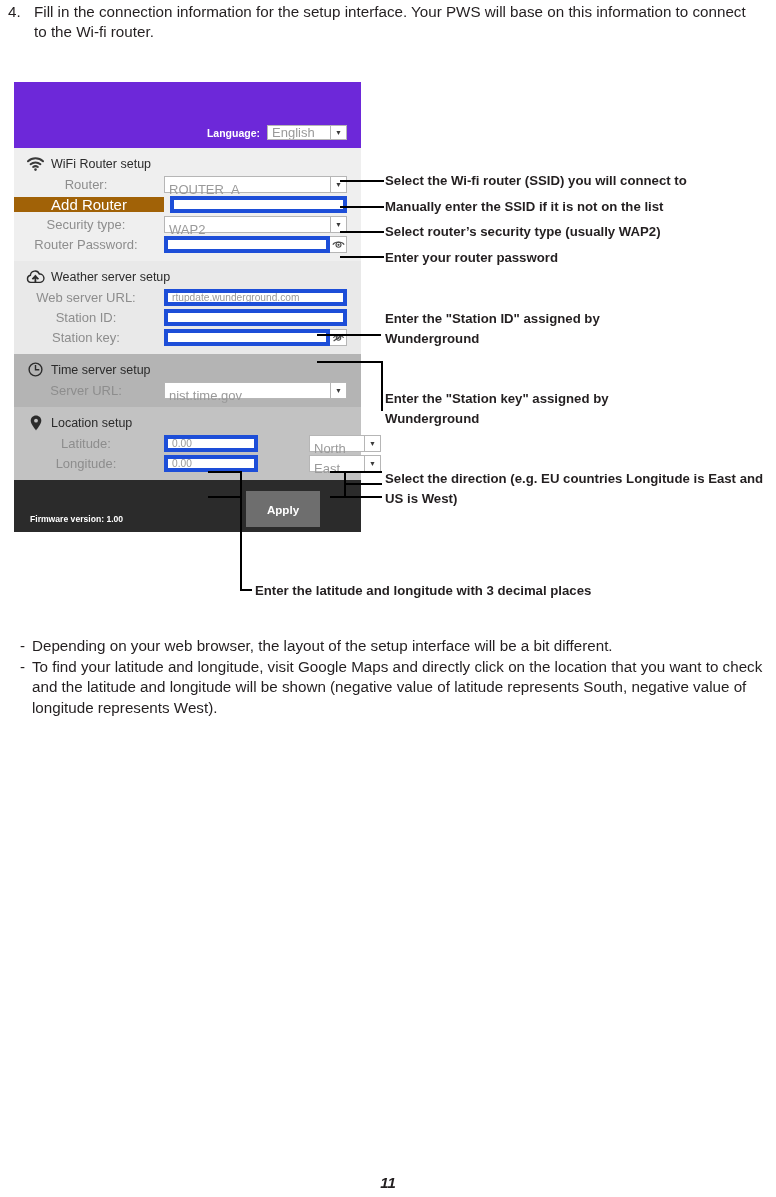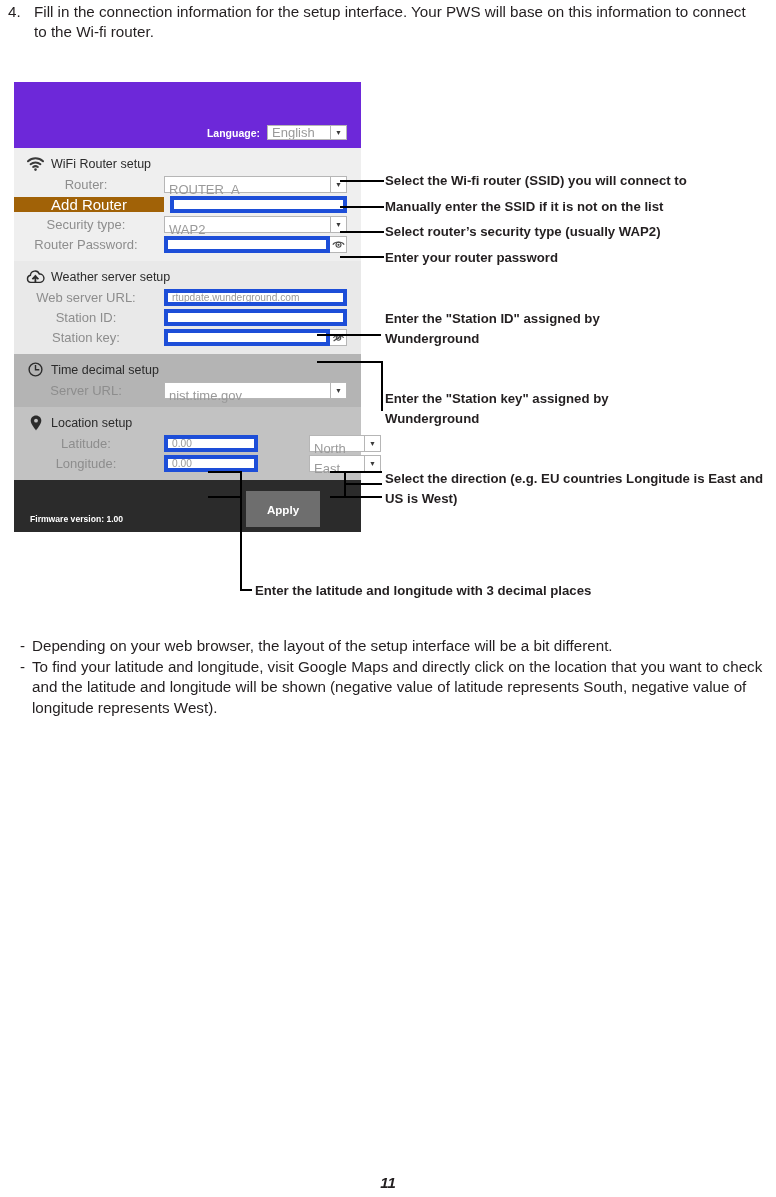--- a/index.html
+++ b/index.html
@@ -412,21 +412,21 @@
   </div>
 
   <div class="section sec-time">
     <div class="sec-title">
       <span class="ico">
         <svg width="15" height="15" viewBox="0 0 15 15">
           <circle cx="7.5" cy="7.5" r="6.4" fill="none" stroke="#2b2b2b" stroke-width="1.4"></circle>
           <path d="M7.5 3.6 L7.5 7.8 L10.6 7.8" stroke="#2b2b2b" stroke-width="1.4" fill="none" stroke-linecap="square"></path>
         </svg>
       </span>
-      <span>Time decimal setup</span>
+      <span>Time server setup</span>
     </div>
 
     <div class="field-row">
       <span class="field-label">Server URL:</span>
       <div class="field-ctl">
         <div class="combo2">
           <span class="cval">nist.time.gov</span>
           <span class="carrow">▼</span>
         </div>
       </div>

